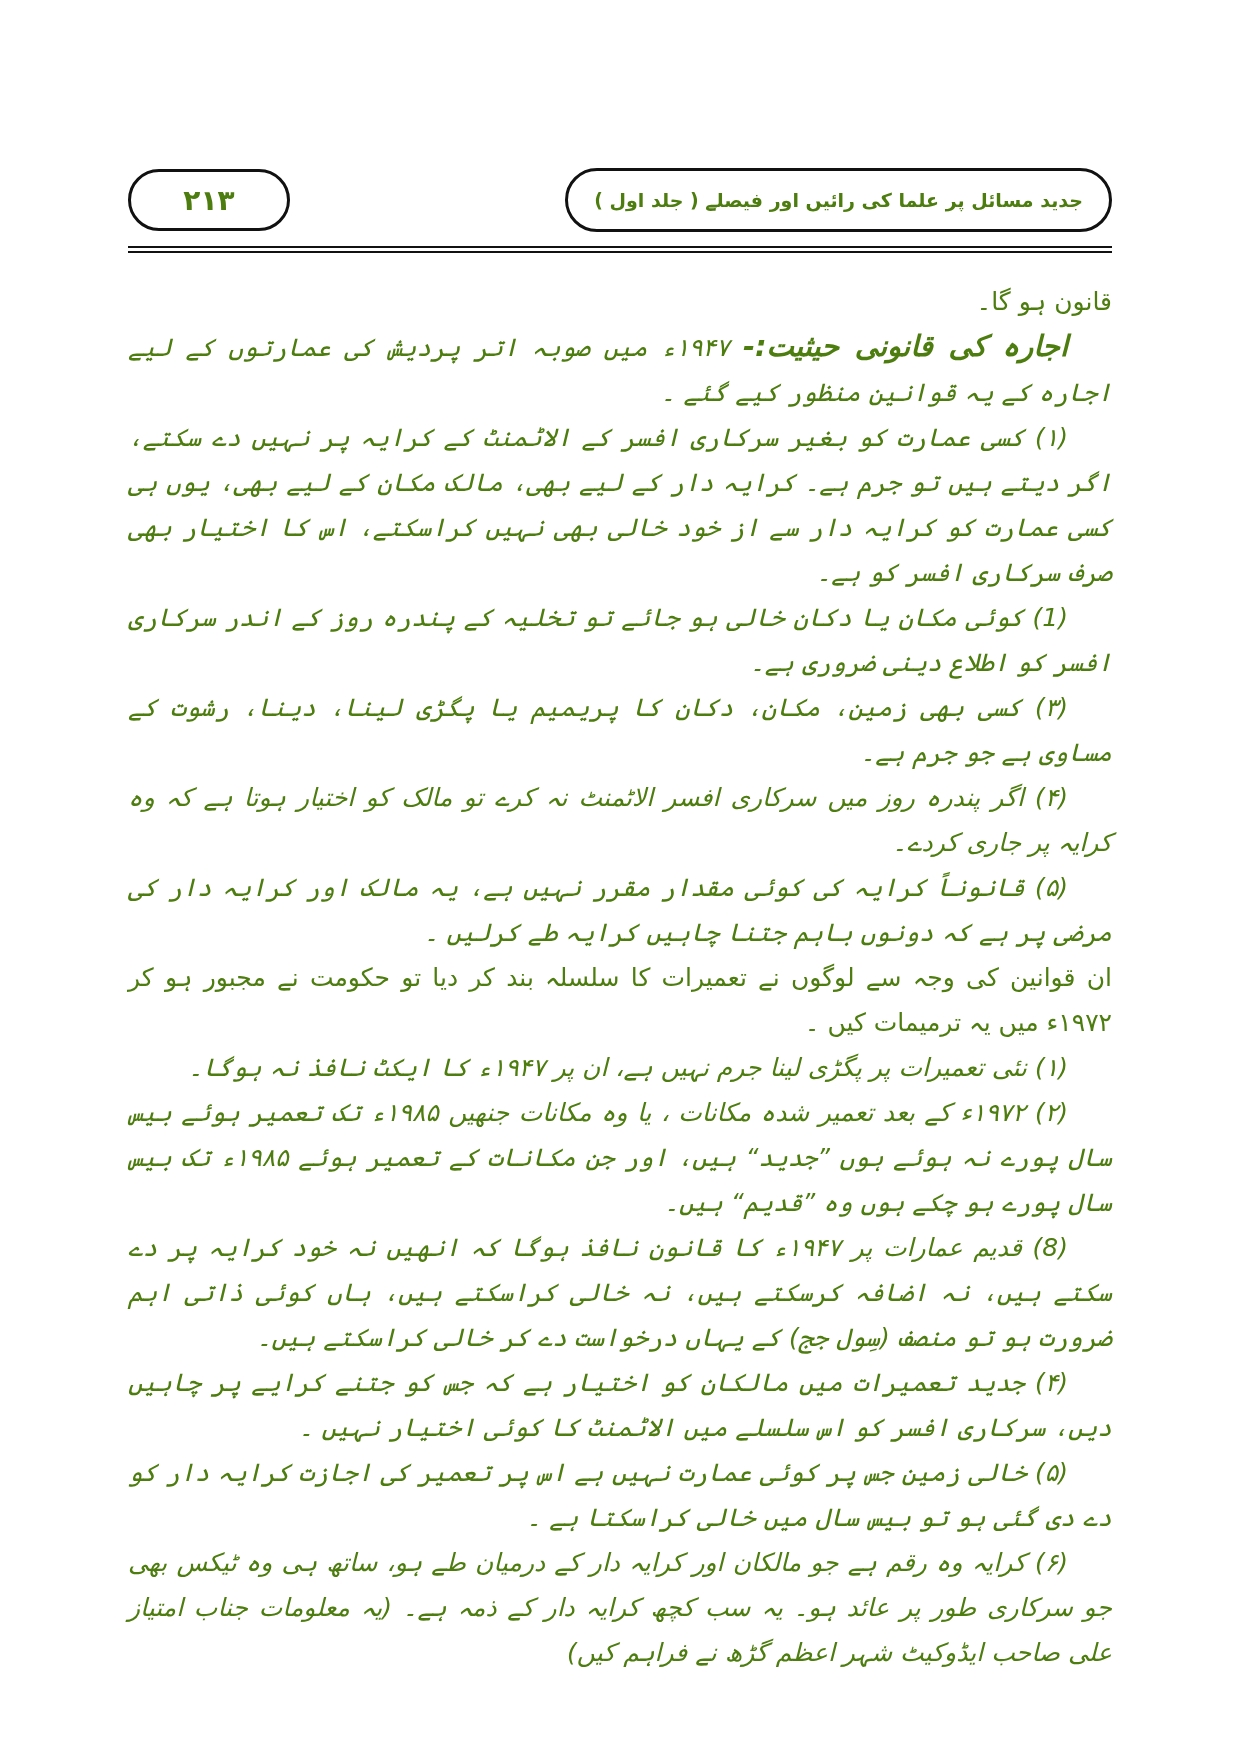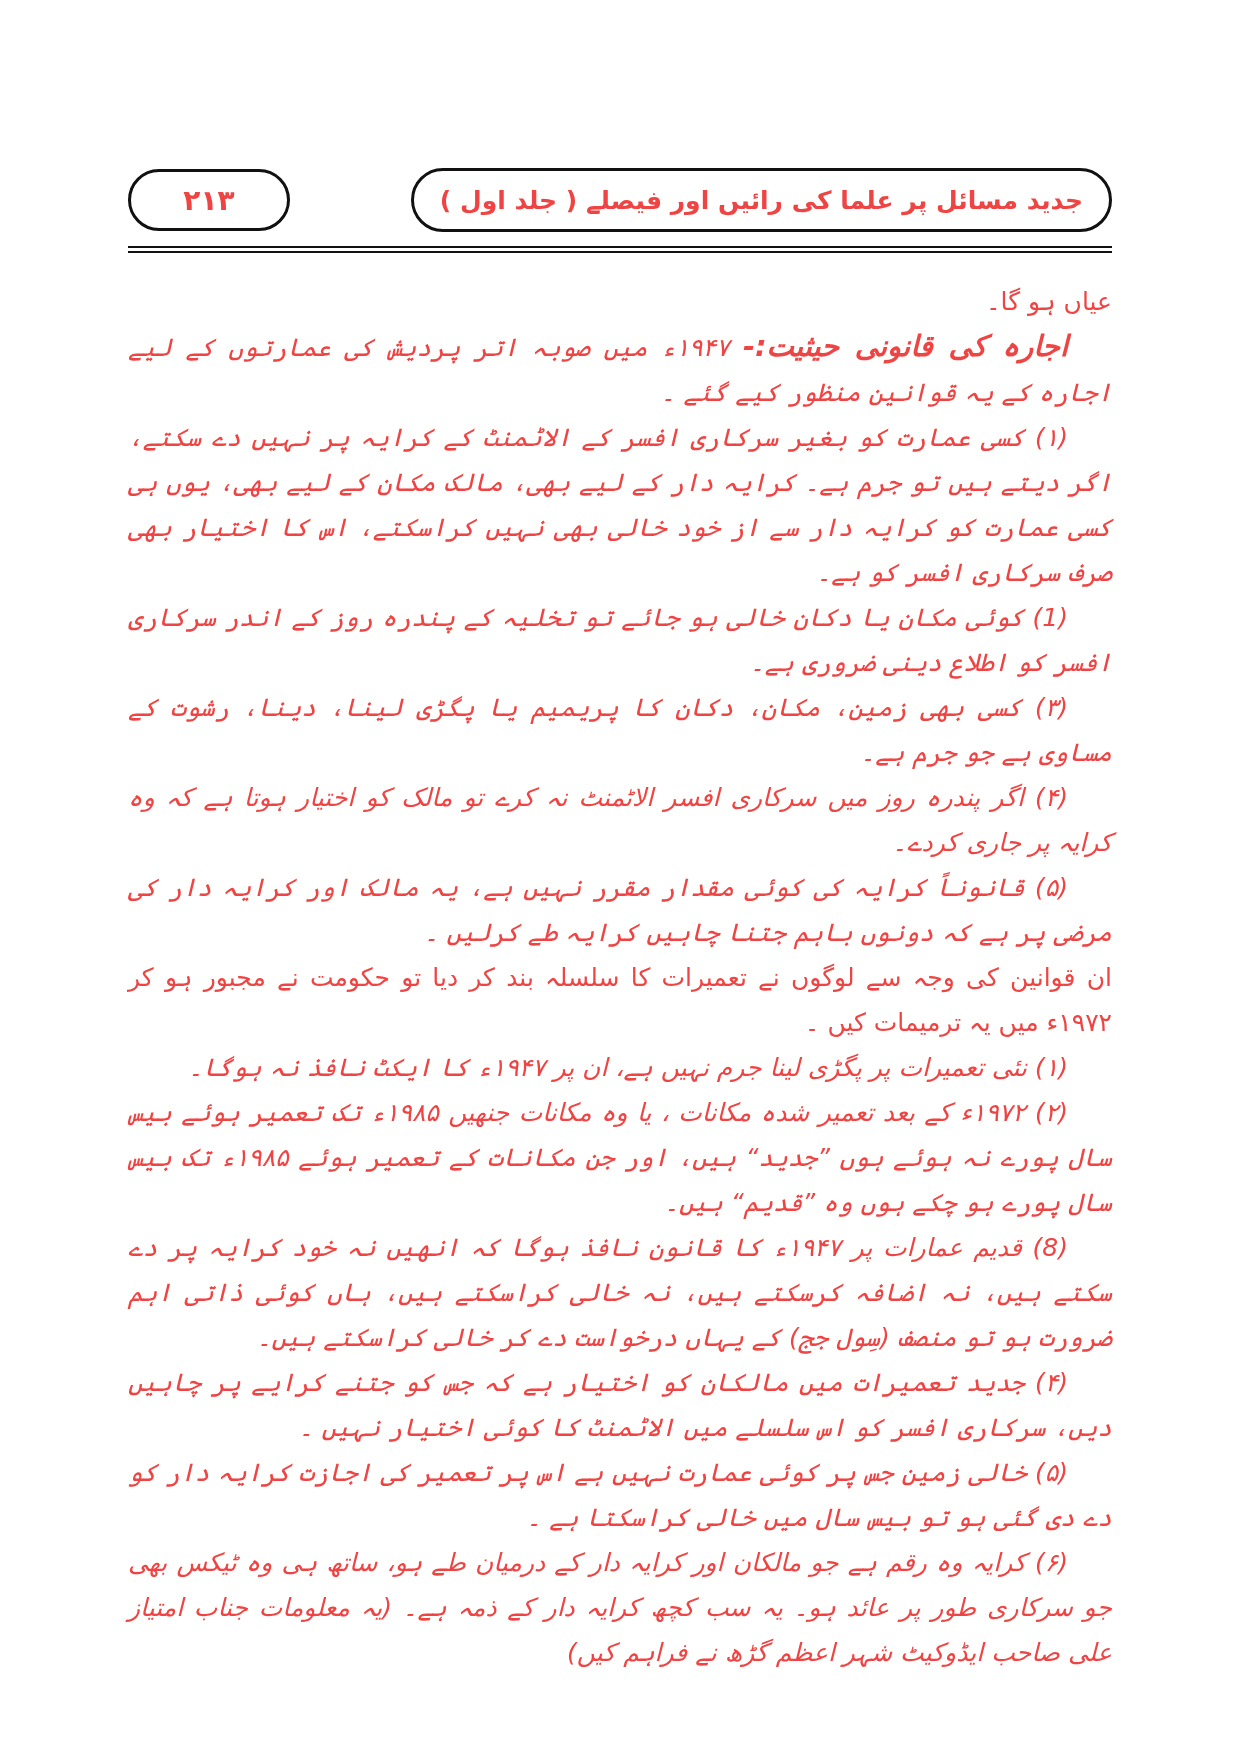--- a/index.html
+++ b/index.html
@@ -6,21 +6,21 @@
     margin: 0;
     padding: 0;
     background: #e8e8e8;
   }
   .page {
     position: relative;
     width: 1240px;
     height: 1754px;
     margin: 0 auto;
     background: #ffffff;
-    color: #ef4444;
+    color: #4d7c0f;
     font-family: "DejaVu Sans", sans-serif;
     box-sizing: border-box;
     padding: 168px 128px 60px 128px;
     overflow: hidden;
   }
   
   .header-row {
     display: flex;
     align-items: center;
     direction: ltr;
@@ -48,21 +48,21 @@
     border-bottom: 4px solid #111;
     box-sizing: border-box;
     margin: 0 -6px;
     position: relative;
     z-index: -1;
   }
   .title-pill {
     min-width: 410px;
     height: 64px;
     padding: 0 26px;
-    font-size: 25px;
+    font-size: 19px;
     font-weight: 700;
     white-space: nowrap;
     flex: 0 0 auto;
     direction: rtl;
   }
   .full-double-rule {
     margin-top: 14px;
     height: 7px;
     border-top: 2.5px solid #111;
     border-bottom: 2.5px solid #111;
@@ -107,21 +107,21 @@
     </div>
     <div class="connector-rule"></div>
     <div class="pill title-pill">
       <span>جدید مسائل پر علما کی رائیں اور فیصلے ( جلد اول )</span>
     </div>
   </div>
   <div class="full-double-rule"></div>
 
   <main class="body-text">
 
-    <p class="line-right">عیاں ہو گا۔</p>
+    <p class="line-right">قانون ہو گا۔</p>
 
     <p class="para indent"><span class="section-heading">اجارہ کی قانونی حیثیت:-</span> <span>۱۹۴۷ء میں صوبہ اتر پردیش کی عمارتوں کے لیے اجارہ کے یہ قوانین منظور کیے گئے ۔</span></p>
 
     <section>
       <p class="para indent">(۱) کسی عمارت کو بغیر سرکاری افسر کے الاٹمنٹ کے کرایہ پر نہیں دے سکتے، اگر دیتے ہیں تو جرم ہے۔ کرایہ دار کے لیے بھی، مالک مکان کے لیے بھی، یوں ہی کسی عمارت کو کرایہ دار سے از خود خالی بھی نہیں کراسکتے، اس کا اختیار بھی صرف سرکاری افسر کو ہے۔</p>
       <p class="para indent">(1) کوئی مکان یا دکان خالی ہو جائے تو تخلیہ کے پندرہ روز کے اندر سرکاری افسر کو اطلاع دینی ضروری ہے۔</p>
       <p class="para indent">(۳) کسی بھی زمین، مکان، دکان کا پریمیم یا پگڑی لینا، دینا، رشوت کے مساوی ہے جو جرم ہے۔</p>
       <p class="para indent">(۴) اگر پندرہ روز میں سرکاری افسر الاٹمنٹ نہ کرے تو مالک کو اختیار ہوتا ہے کہ وہ کرایہ پر جاری کردے۔</p>
       <p class="para indent">(۵) قانوناً کرایہ کی کوئی مقدار مقرر نہیں ہے، یہ مالک اور کرایہ دار کی مرضی پر ہے کہ دونوں باہم جتنا چاہیں کرایہ طے کرلیں ۔</p>
     </section>

